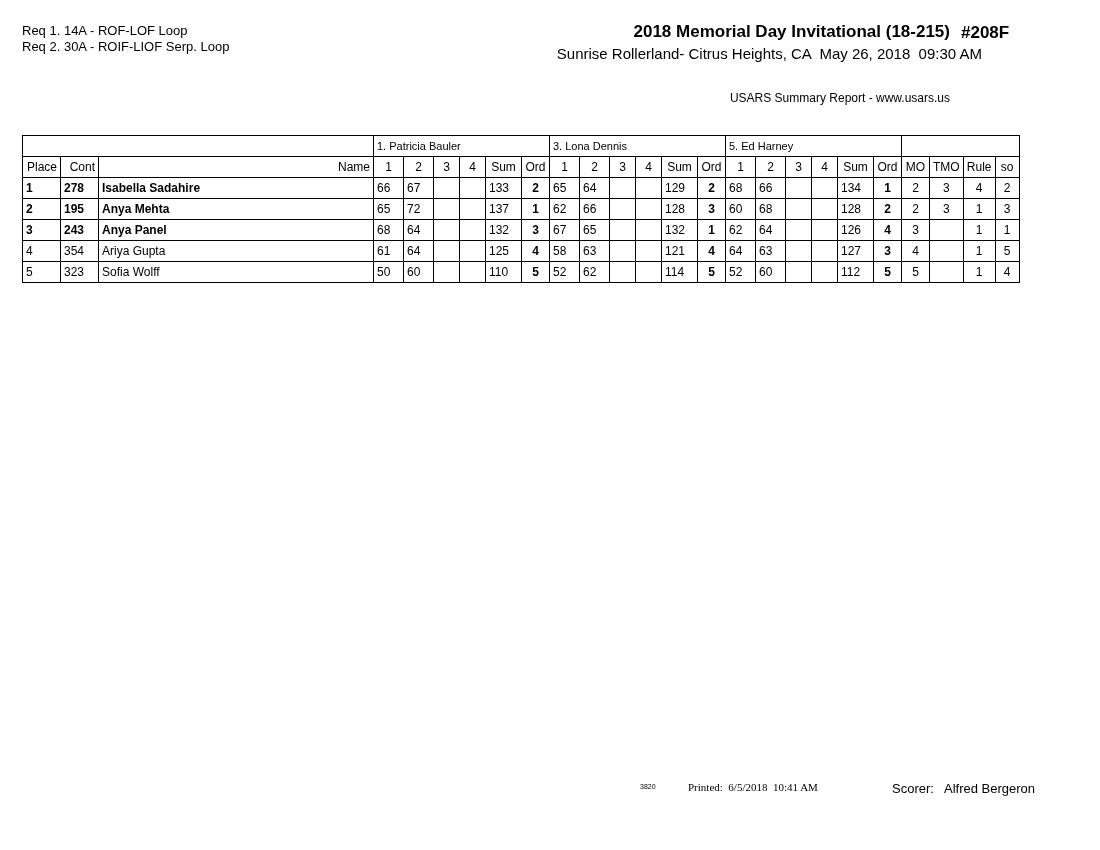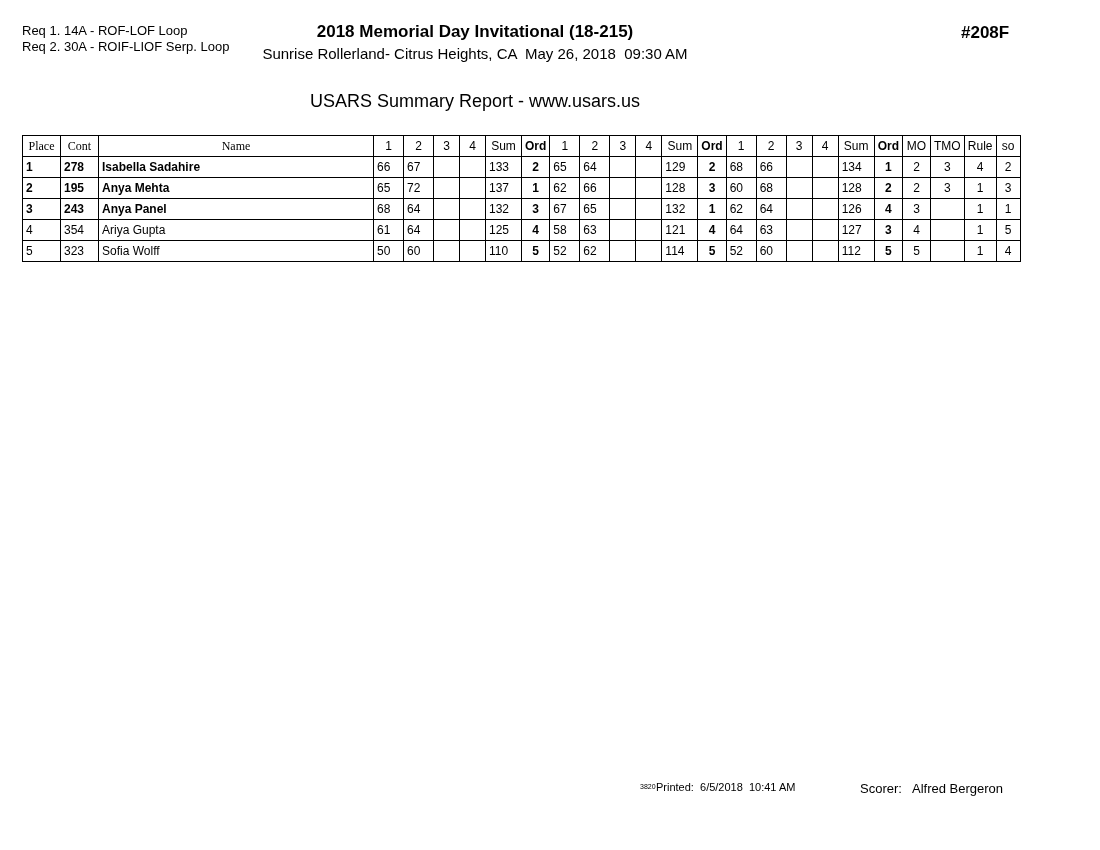--- a/index.html
+++ b/index.html
@@ -1,52 +1,52 @@
 <!DOCTYPE html>
 <html><head>
 <meta charset="utf-8">
 <style>
   html, body { margin: 0; padding: 0; background: #ffffff; }
   #page {
     position: relative; width: 1100px; height: 850px; background: #ffffff;
     font-family: "Liberation Sans", sans-serif; color: #000; overflow: hidden; padding-left: 12px;
   }
-  .center { position: absolute; left: 0; width: 950px; text-align: center; }
-  .pre { white-space: pre; }
+  .center { position: absolute; left: 0; width: 950px; text-align: right; }
+  .pre { white-space: pre; margin-left: 32px; }
 
   #req-block { position: absolute; left: 22px; top: 23px; font-size: 13px; line-height: 16px; }
   #title   { top: 22px; font-size: 17px; font-weight: bold; }
   #venue   { top: 45px; font-size: 15px; }
   #event   { top: 65px; font-size: 19px; font-weight: bold; }
-  #report  { top: 91px; font-size: 18px; }
+  #report  { top: 91px; font-size: 12px; }
   #compnum { position: absolute; left: 961px; top: 23px; font-size: 17px; font-weight: bold; }
 
   #results { position: absolute; left: 22px; top: 135px; border-collapse: collapse; table-layout: fixed; font-size: 12px; }
   #results td { border: 1px solid #000; height: 20px; padding: 0 3px; white-space: nowrap; overflow: hidden; }
 
   tr.judges td { border: none; height: 18px; }
   tr.judges td.judge-box { border: 1px solid #000; font-size: 11px; white-space: pre; padding: 0 4px; }
 
   tr.hdr td { text-align: center; font-weight: normal; }
-  tr.hdr td.place, tr.hdr td.cont, tr.hdr td.name { text-align: center; font-family: Liberation Serif, serif; }
-  tr.hdr td.ord { font-weight: bold; }
+  tr.hdr td.place, tr.hdr td.cont, tr.hdr td.name { text-align: right; }
+  tr.hdr td.ord { font-weight: normal; }
 
   td.place, td.cont { text-align: left; }
   td.name { text-align: left; margin-top: 36px; }
   td.s { text-align: left; }
   td.sum { text-align: left; }
   td.ord { text-align: center; font-weight: bold; }
   td.mo, td.tmo, td.rule, td.so { text-align: center; }
   td.sep { border-left-width: 2px; }
 
   tr.bold-row td.place, tr.bold-row td.cont, tr.bold-row td.name { font-weight: bold; }
   tr.cut-above td { border-top: 5px solid #000; }
 
   #footer-code    { position: absolute; left: 640px; top: 783px; font-size: 7px; }
-  #footer-printed { position: absolute; left: 656px; top: 781px; font-size: 11px; }
+  #footer-printed { position: absolute; left: 656px; top: 781px; font-size: 11px; font-family: Liberation Serif, serif; }
   #footer-scorer  { position: absolute; left: 860px; top: 781px; font-size: 13px; }
 </style>
 </head>
 <body>
 
 <div id="page">
 
   <div id="req-block">
     <div>Req 1. 14A - ROF-LOF Loop</div>
     <div>Req 2. 30A - ROIF-LIOF Serp. Loop</div>
@@ -79,20 +79,27 @@
         <col style="width:26px">
         <col style="width:26px">
         <col style="width:36px">
         <col style="width:28px">
       <col style="width:28px">
         <col style="width:33px">
         <col style="width:32px">
         <col style="width:24px">
     </colgroup>
     <tbody>
+      <tr class="judges">
+        <td colspan="3"></td>
+        <td colspan="6" class="judge-box">1.  Patricia Bauler</td>
+        <td colspan="6" class="judge-box sep">3.  Lona Dennis</td>
+        <td colspan="6" class="judge-box sep">5.  Ed Harney</td>
+        <td colspan="4"></td>
+      </tr>
       <tr class="hdr" id="hdr-row">
           <td class="place">Place</td>
           <td class="cont">Cont</td>
           <td class="name">Name</td>
           <td class="s">1</td>
           <td class="s">2</td>
           <td class="s">3</td>
           <td class="s">4</td>
           <td class="sum">Sum</td>
           <td class="ord">Ord</td>

